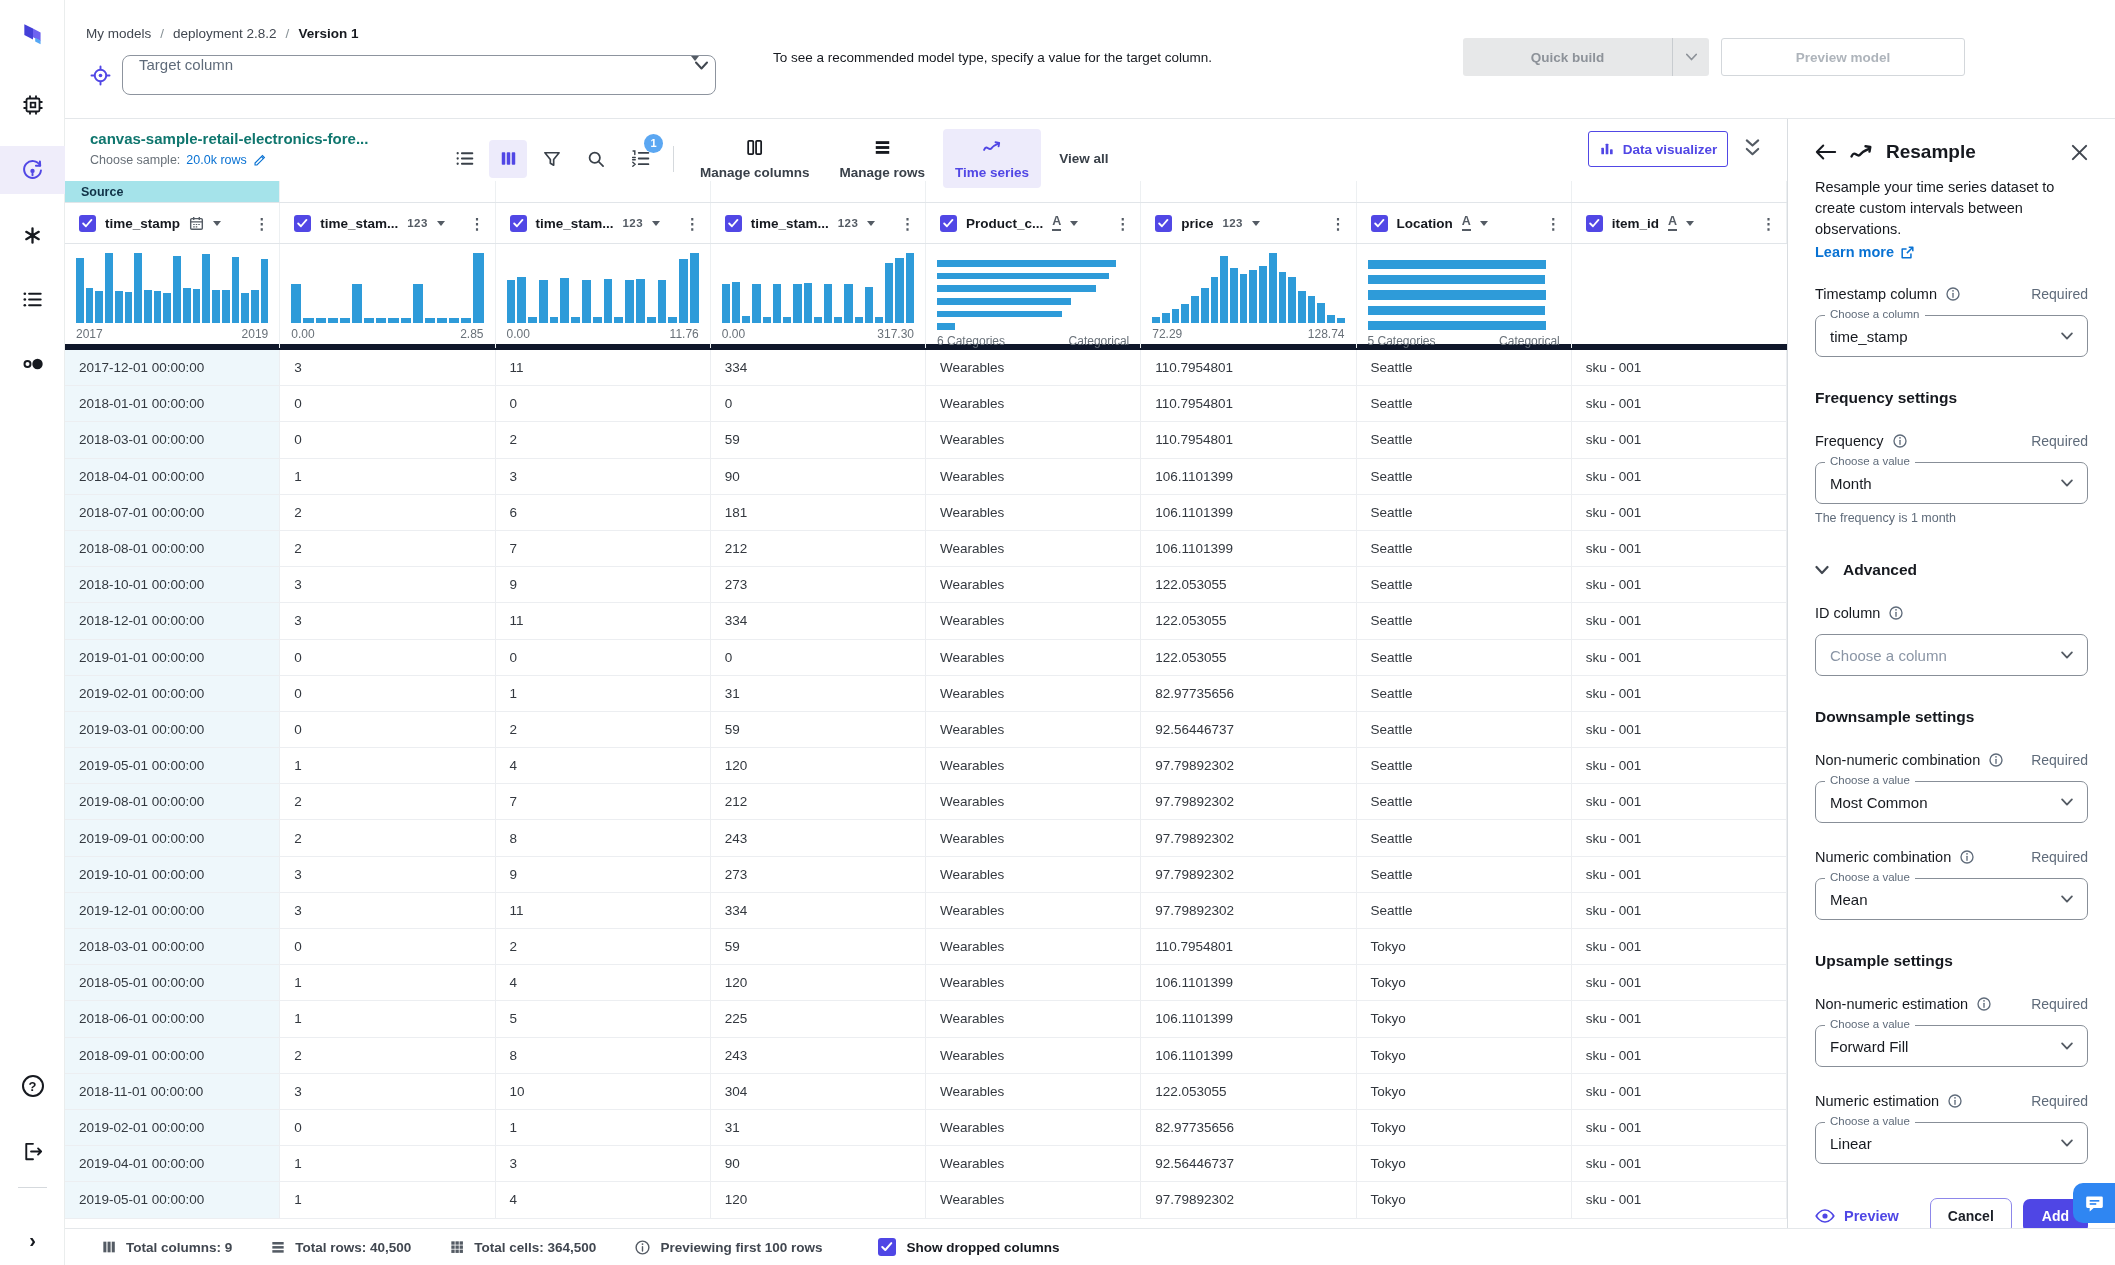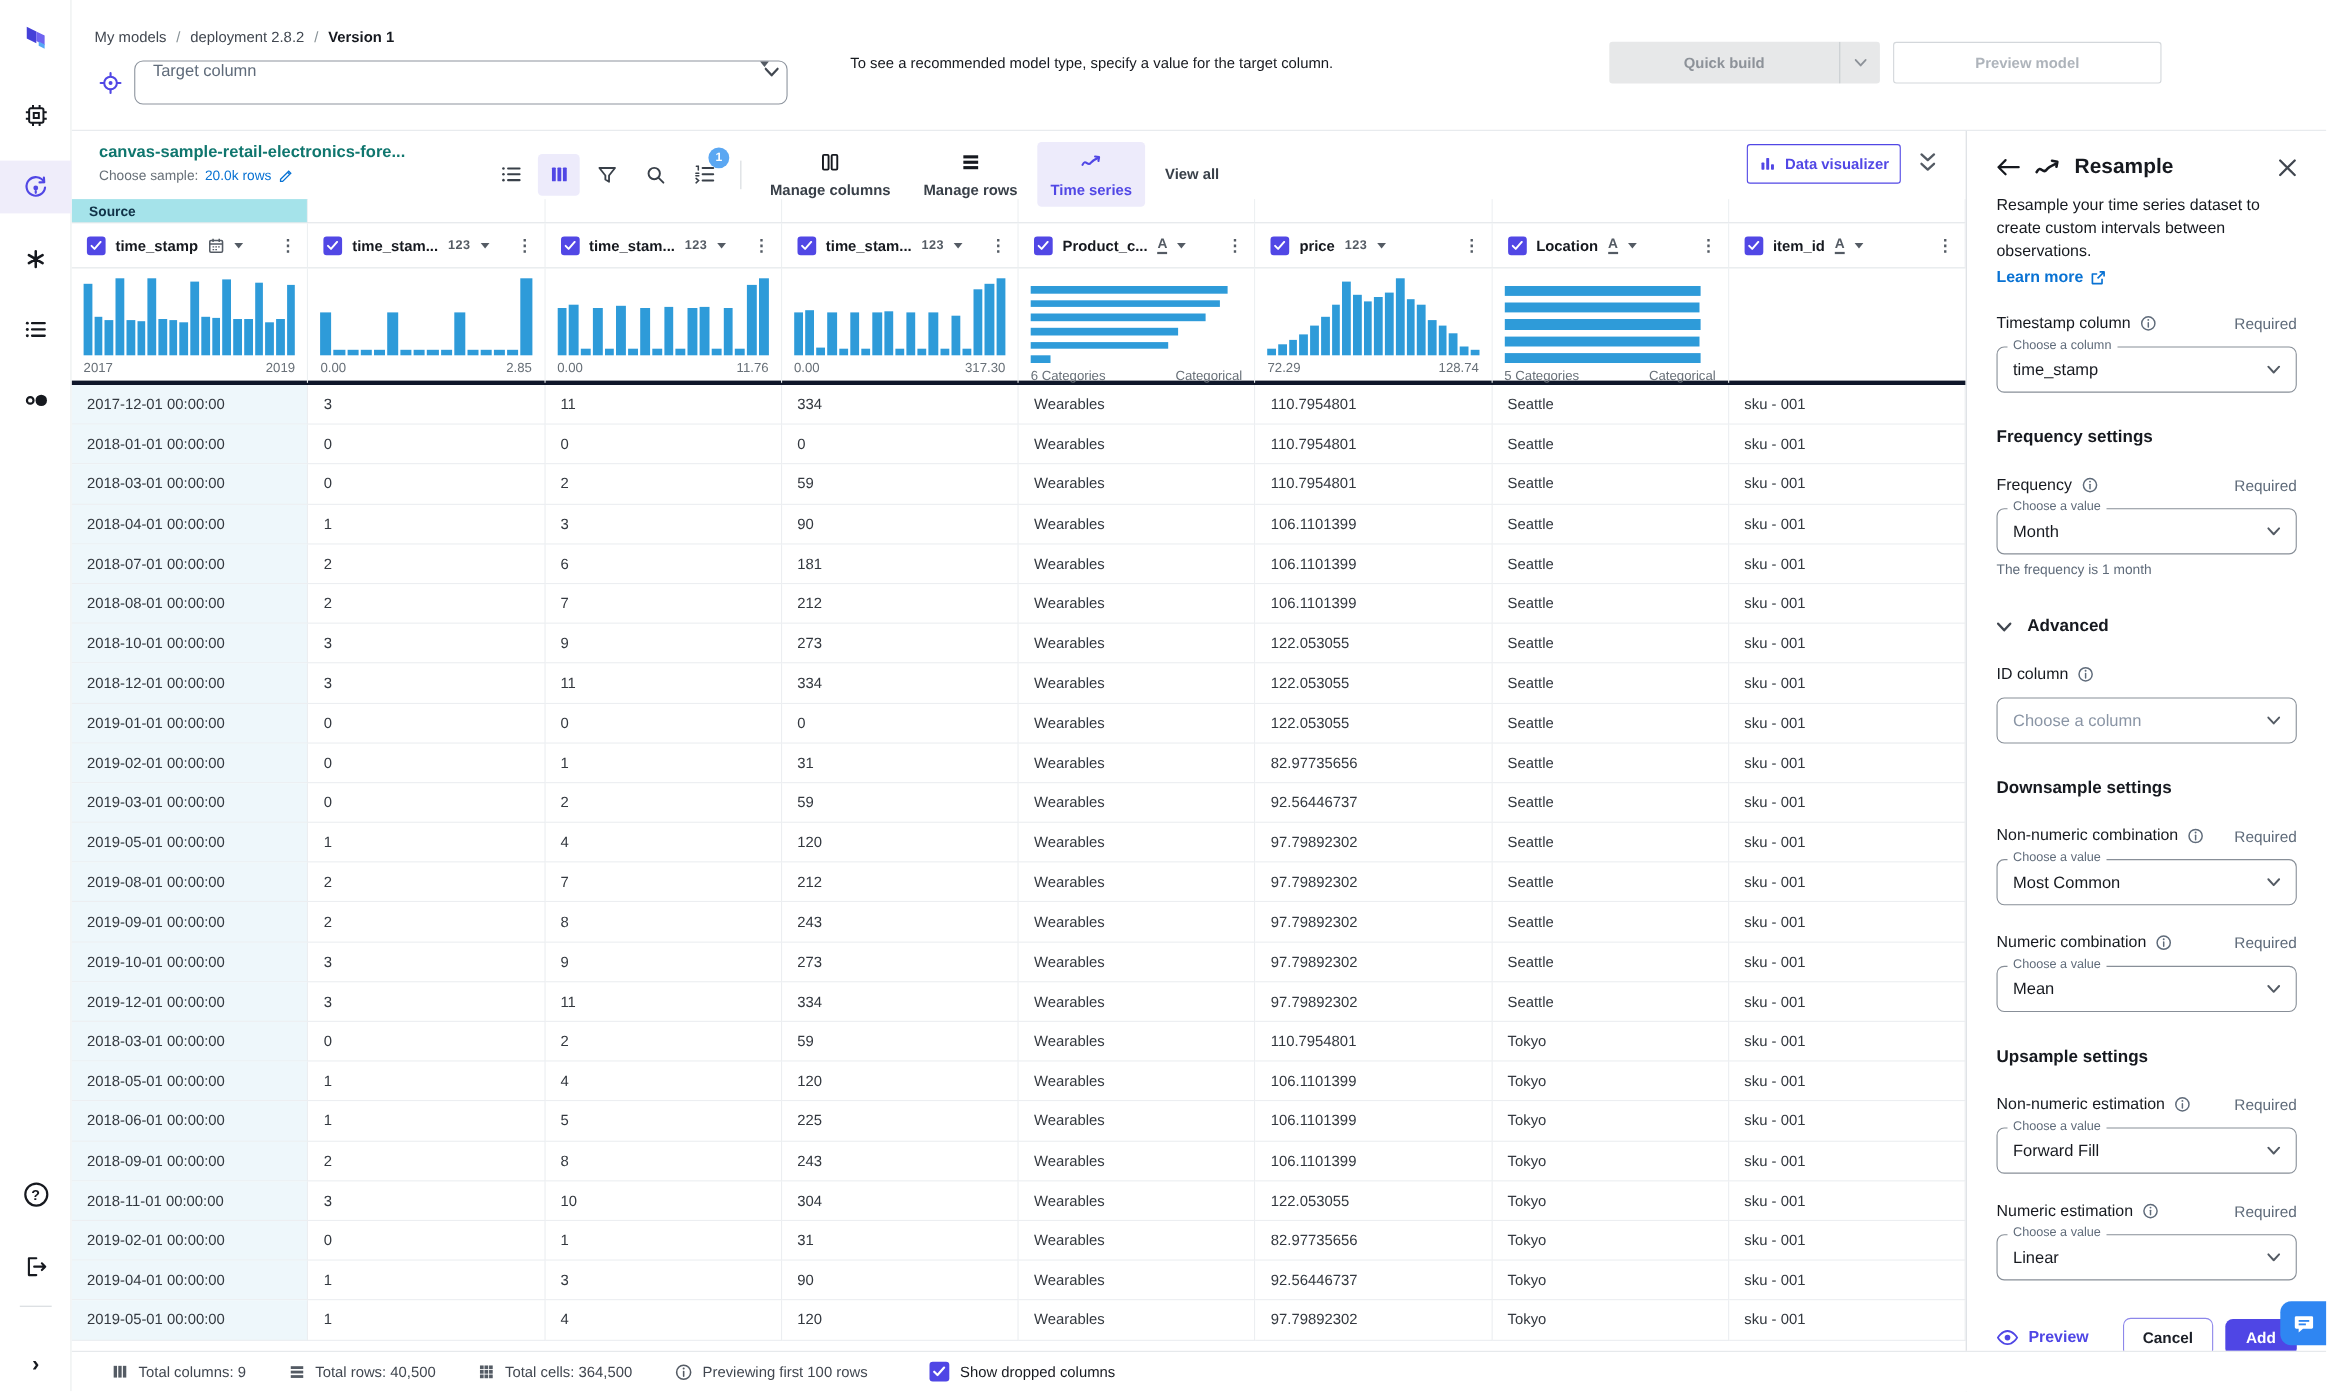--- a/index.html
+++ b/index.html
@@ -59,21 +59,21 @@
   .src-tab{background:#a5e3ea;display:flex;align-items:center;padding-left:16px;font-size:12.5px;font-weight:700;color:#103247;}
   .head{height:41px;border-bottom:1px solid #e1e5e9;}
   .col-head{display:flex;align-items:center;gap:9px;padding:0 10px 0 14px;border-right:1px solid #edf0f2;overflow:hidden;}
   .cb{width:17px;height:17px;border-radius:3px;background:#5147e5;flex:none;display:flex;align-items:center;justify-content:center;cursor:pointer;}
   .col-name{font-size:13.5px;font-weight:700;color:#16191f;white-space:nowrap;}
   .tic{color:#545b64;flex:none;}
   .t123{font-size:11.5px;font-weight:700;letter-spacing:.4px;}
   .tA{font-size:12.5px;font-weight:700;border-bottom:2px solid #545b64;line-height:1.05;}
   .car{width:0;height:0;border-left:4.5px solid transparent;border-right:4.5px solid transparent;border-top:5.5px solid #545b64;flex:none;cursor:pointer;}
   .kebab{margin-left:auto;color:#545b64;font-size:15px;font-weight:700;cursor:pointer;line-height:1;}
-  .histrow{height:106px;border-bottom:4px solid #0f172a;}
+  .histrow{height:106px;border-bottom:6px solid #0f172a;}
   .hist{border-right:1px solid #edf0f2;position:relative;padding-top:7px;}
   .bars{display:flex;align-items:flex-end;gap:2px;height:72px;padding:0 11px;}
   .bars i{flex:1;background:#2e9bd9;}
   .cats{display:flex;flex-direction:column;gap:6px;padding:9px 11px 0;height:79px;}
   .cats i{height:11px;background:#2e9bd9;}
   .idwrap{position:relative;height:79px;}
   .dashes{position:absolute;left:11px;top:2px;display:flex;flex-direction:column;gap:2.5px;}
   .dashes i{width:9px;height:6px;background:#2e9bd9;}
   .idstrip{position:absolute;left:11px;right:0;bottom:0;height:7px;background:#abd8f2;}
   .hlabels{display:flex;justify-content:space-between;padding:0 11px;margin-top:4px;font-size:12px;color:#687078;}
@@ -104,21 +104,21 @@
   .adv{margin-top:36px;display:flex;align-items:center;gap:14px;font-size:15.5px;font-weight:700;cursor:pointer;}
   .p-foot{display:flex;align-items:center;margin-top:34px;}
   .prevw{display:flex;align-items:center;gap:9px;color:#4f46e5;font-size:14.5px;font-weight:700;cursor:pointer;}
   .btn-cancel{margin-left:auto;border:1px solid #8d87ea;border-radius:7px;background:#fff;color:#1b1f27;
        font-size:14px;font-weight:700;padding:9px 17px;cursor:pointer;font-family:inherit;}
   .btn-add{margin-left:11px;border:none;border-radius:7px;background:#4f46e5;color:#fff;
        font-size:14px;font-weight:700;padding:9px 19px;cursor:pointer;font-family:inherit;}
 
   
   .footer{position:absolute;left:65px;top:1228px;width:2050px;height:37px;border-top:1px solid #e4e7ea;background:#fff;
-          display:flex;align-items:center;gap:38px;padding-left:36px;font-size:13.5px;color:#414750;}
+          display:flex;align-items:center;gap:38px;padding-left:36px;font-size:13.5px;color:#414750;font-weight:bold;}
   .f-item{display:flex;align-items:center;gap:9px;}
   .f-check{display:flex;align-items:center;gap:10px;margin-left:18px;}
   .fcb{width:18px;height:18px;border-radius:3px;background:#4f46e5;display:flex;align-items:center;justify-content:center;cursor:pointer;}
   .f-lab{color:#16191f;}
 
   .chat{position:absolute;left:2073px;top:1183px;width:42px;height:40px;background:#2f86f2;border-radius:10px 0 0 10px;
         display:flex;align-items:center;justify-content:center;cursor:pointer;z-index:6;}
 </style>
 </head>
 <body>

